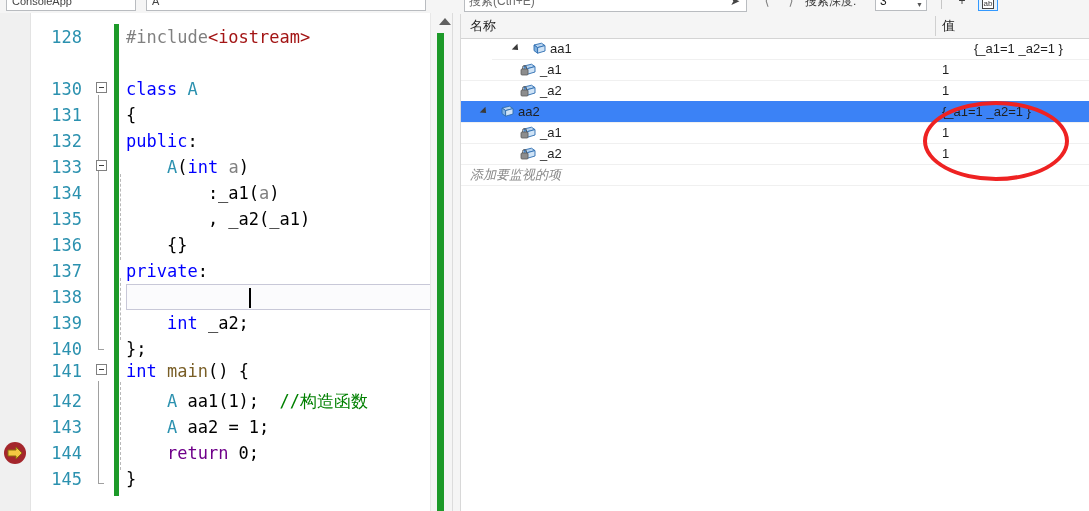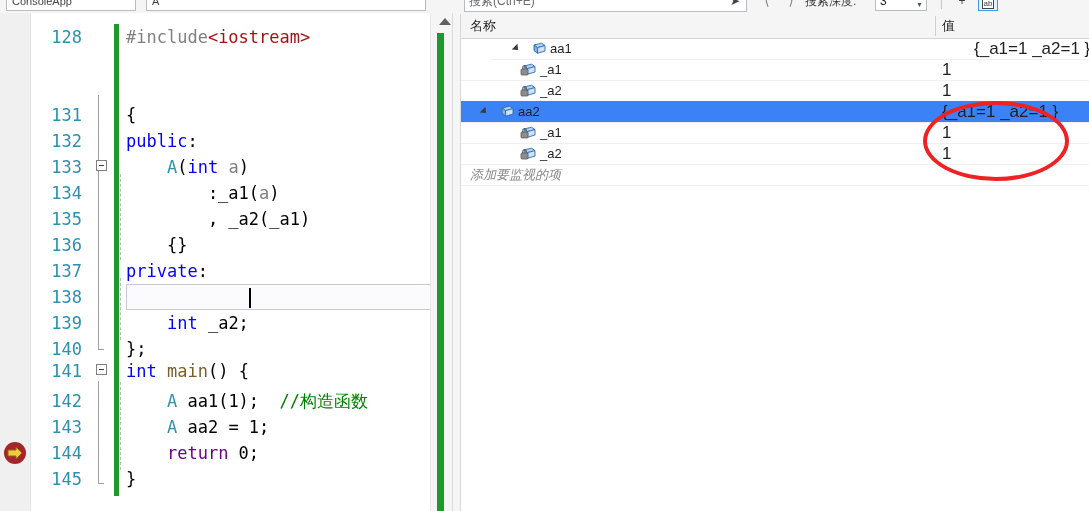--- a/index.html
+++ b/index.html
@@ -361,21 +361,21 @@
     top: 0; height: 21px;
     font-size: 13px;
     color: #1f1f1f;
     line-height: 21px;
     white-space: nowrap;
   }
   .row .val {
     position: absolute;
     left: 940px; top: 0;
     height: 21px;
-    font-size: 17px;
+    font-size: 13px;
     color: #1f1f1f;
     line-height: 21px;
     white-space: nowrap;
   }
   .boxicon { position: absolute; top: 4px; width: 16px; height: 14px; }
   .row.placeholder .ph {
     position: absolute;
     left: 10px; top: 0;
     height: 21px;
     font-size: 13px;
@@ -427,20 +427,21 @@
     <div class="code-area" id="code-area">
         <div class="guide-v" style="left: 68px; top: 82px; height: 254px;"></div>
         <div class="guide-v" style="left: 68px; top: 336px; height: 1px; width: 6px;"></div>
         <div class="guide-v" style="left: 68px; top: 368px; height: 102px;"></div>
         <div class="guide-v" style="left: 68px; top: 470px; height: 1px; width: 6px;"></div>
         <div class="guide-dash" style="left: 90px; top: 161px; height: 86px;"></div>
         <div class="guide-dash" style="left: 90px; top: 265px; height: 62px;"></div>
         <div class="guide-dash" style="left: 90px; top: 369px; height: 88px;"></div>
         <div class="change-bar" style="top: 11px; height: 472px;"></div>
         <div class="line" style="top: 11px;"><div class="lineno">128</div><div class="code-text"><span class="pp">#include</span><span class="st">&lt;iostream&gt;</span></div></div>
+        <div class="line" style="top: 63px;"><div class="lineno">130</div><div class="outline"><div class="fold-box"></div></div><div class="code-text"><span class="k">class</span> <span class="ty">A</span></div></div>
         <div class="line" style="top: 89px;"><div class="lineno">131</div><div class="code-text">{</div></div>
         <div class="line" style="top: 115px;"><div class="lineno">132</div><div class="code-text"><span class="k">public</span>:</div></div>
         <div class="line" style="top: 141px;"><div class="lineno">133</div><div class="outline"><div class="fold-box"></div></div><div class="code-text">    <span class="ty">A</span>(<span class="k">int</span> <span class="pa">a</span>)</div></div>
         <div class="line" style="top: 167px;"><div class="lineno">134</div><div class="code-text">        :_a1(<span class="pa">a</span>)</div></div>
         <div class="line" style="top: 193px;"><div class="lineno">135</div><div class="code-text">        , _a2(_a1)</div></div>
         <div class="line" style="top: 219px;"><div class="lineno">136</div><div class="code-text">    {}</div></div>
         <div class="line" style="top: 245px;"><div class="lineno">137</div><div class="code-text"><span class="k">private</span>:</div></div>
         <div class="line" style="top: 271px;"><div class="lineno">138</div><div class="code-text">    <span class="k">int</span> _a1;</div></div>
         <div class="sel-box" style="top: 271px;"></div>
         <div class="caret" style="left: 219.4px; top: 275px;"></div>

